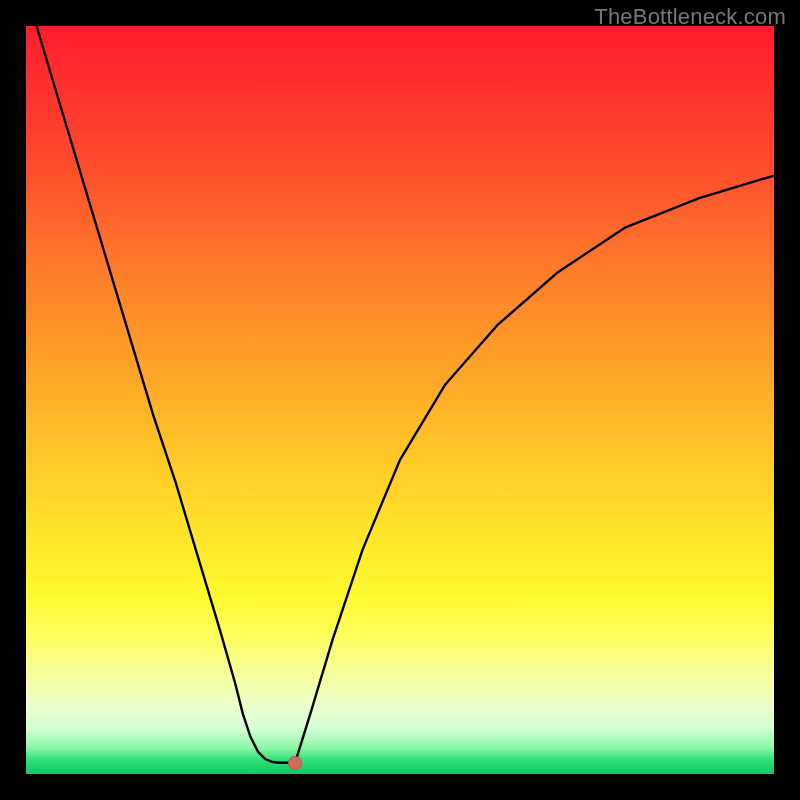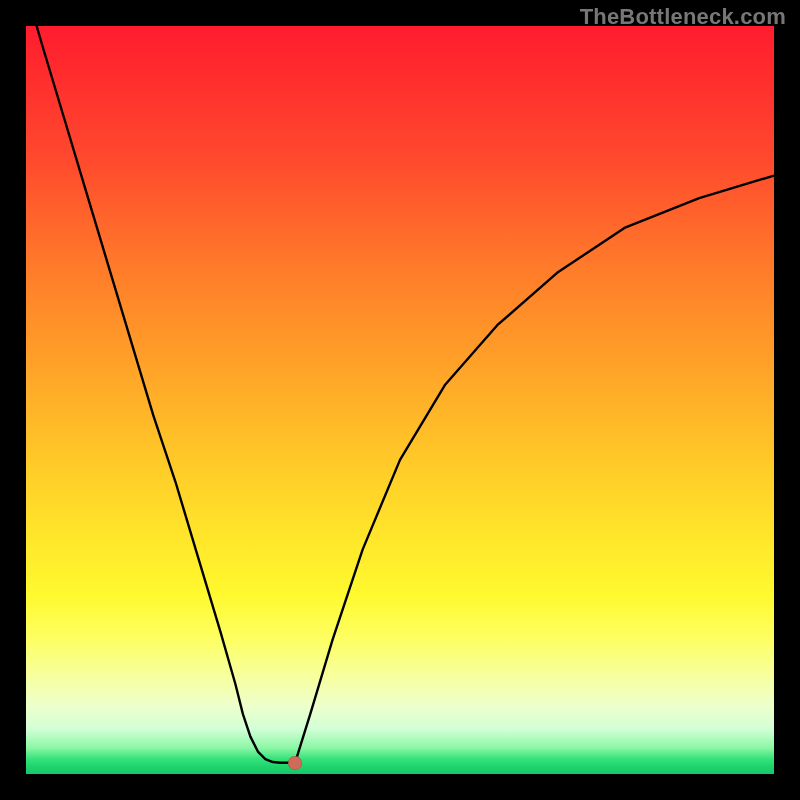--- a/index.html
+++ b/index.html
@@ -16,21 +16,21 @@
     width: 800px;
     height: 800px;
     background: #000;
   }
   .watermark {
     position: absolute;
     top: 4px;
     right: 14px;
     color: #777;
     font-size: 22px;
-    font-weight: 700;
+    font-weight: 400;
     letter-spacing: 0.2px;
     z-index: 10;
   }
   .plot-area {
     position: absolute;
     left: 26px;
     top: 26px;
     width: 748px;
     height: 748px;
     background: linear-gradient(

